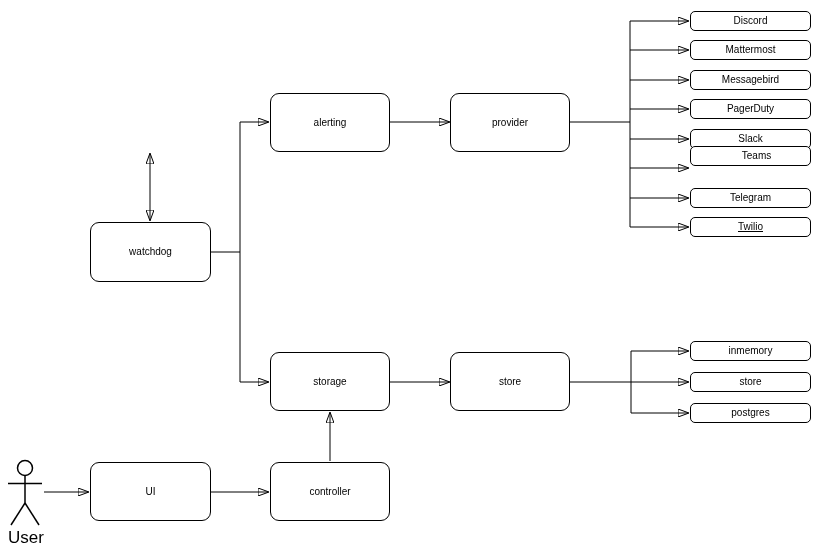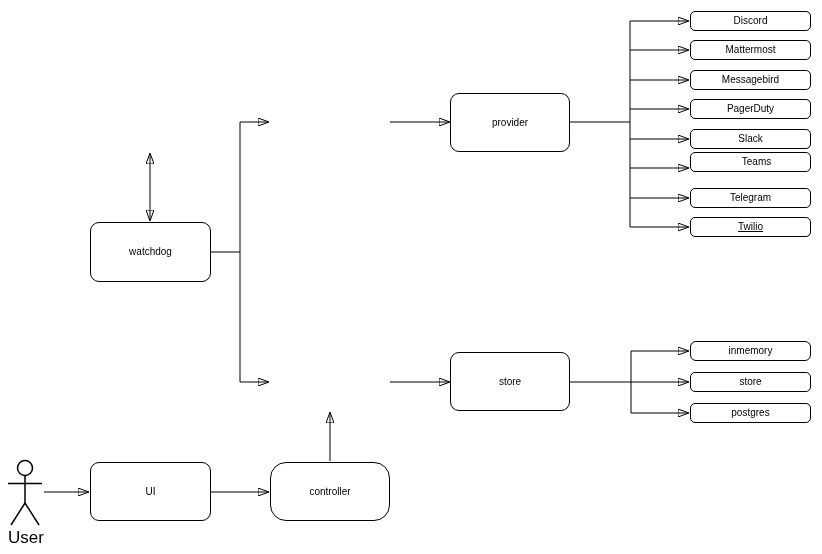--- a/index.html
+++ b/index.html
@@ -101,40 +101,42 @@
 
       <path d="M211,492 L268,492" marker-end="url(#arw)"></path>
 
       <path d="M330,461 L330,413" marker-end="url(#arw)"></path>
     </g>
   </svg>
 
 
   <div class="node big" style="left:90px;top:222px;height:60px;">watchdog</div>
 
+  <div class="node big" style="left:270px;top:93px;width:120px;">alerting</div>
 
   <div class="node big" style="left:450px;top:93px;width:120px;">provider</div>
 
+  <div class="node big" style="left:270px;top:352px;width:120px;">storage</div>
 
   <div class="node big" style="left:450px;top:352px;width:120px;">store</div>
 
   <div class="node big" style="left:90px;top:462px;">UI</div>
 
-  <div class="node big" style="left:270px;top:462px;width:120px;border-radius:16px;">controller</div>
+  <div class="node big" style="left:270px;top:462px;width:120px;">controller</div>
 
   <div class="node small" style="left:690px;top:11px;">Discord</div>
   <div class="node small" style="left:690px;top:40px;">Mattermost</div>
   <div class="node small" style="left:690px;top:99px;">PagerDuty</div>
   <div class="node small" style="left:690px;top:70px;">Messagebird</div>
   <div class="node small" style="left:690px;top:129px;">Slack</div>
-  <div class="node small" style="left:690px;top:152px;padding-left:12px;">Teams</div>
+  <div class="node small" style="left:690px;top:146px;padding-left:12px;">Teams</div>
   <div class="node small" style="left:690px;top:188px;">Telegram</div>
   <div class="node small" style="left:690px;top:217px;text-decoration:underline;">Twilio</div>
 
-  <div class="node small" style="left:690px;top:341px;border-radius:6px;">inmemory</div>
+  <div class="node small" style="left:690px;top:341px;">inmemory</div>
   <div class="node small" style="left:690px;top:372px;">store</div>
   <div class="node small" style="left:690px;top:403px;">postgres</div>
 
   <div class="actor" style="left:8px;top:459px;">
     <svg width="34" height="67" viewBox="0 0 34 67">
       <circle class="stroke" cx="17" cy="9" r="7.5"></circle>
       <path class="stroke" d="M17,16.5 L17,44"></path>
       <path class="stroke" d="M0,24.5 L34,24.5"></path>
       <path class="stroke" d="M17,44 L3,66"></path>
       <path class="stroke" d="M17,44 L31,66"></path>

